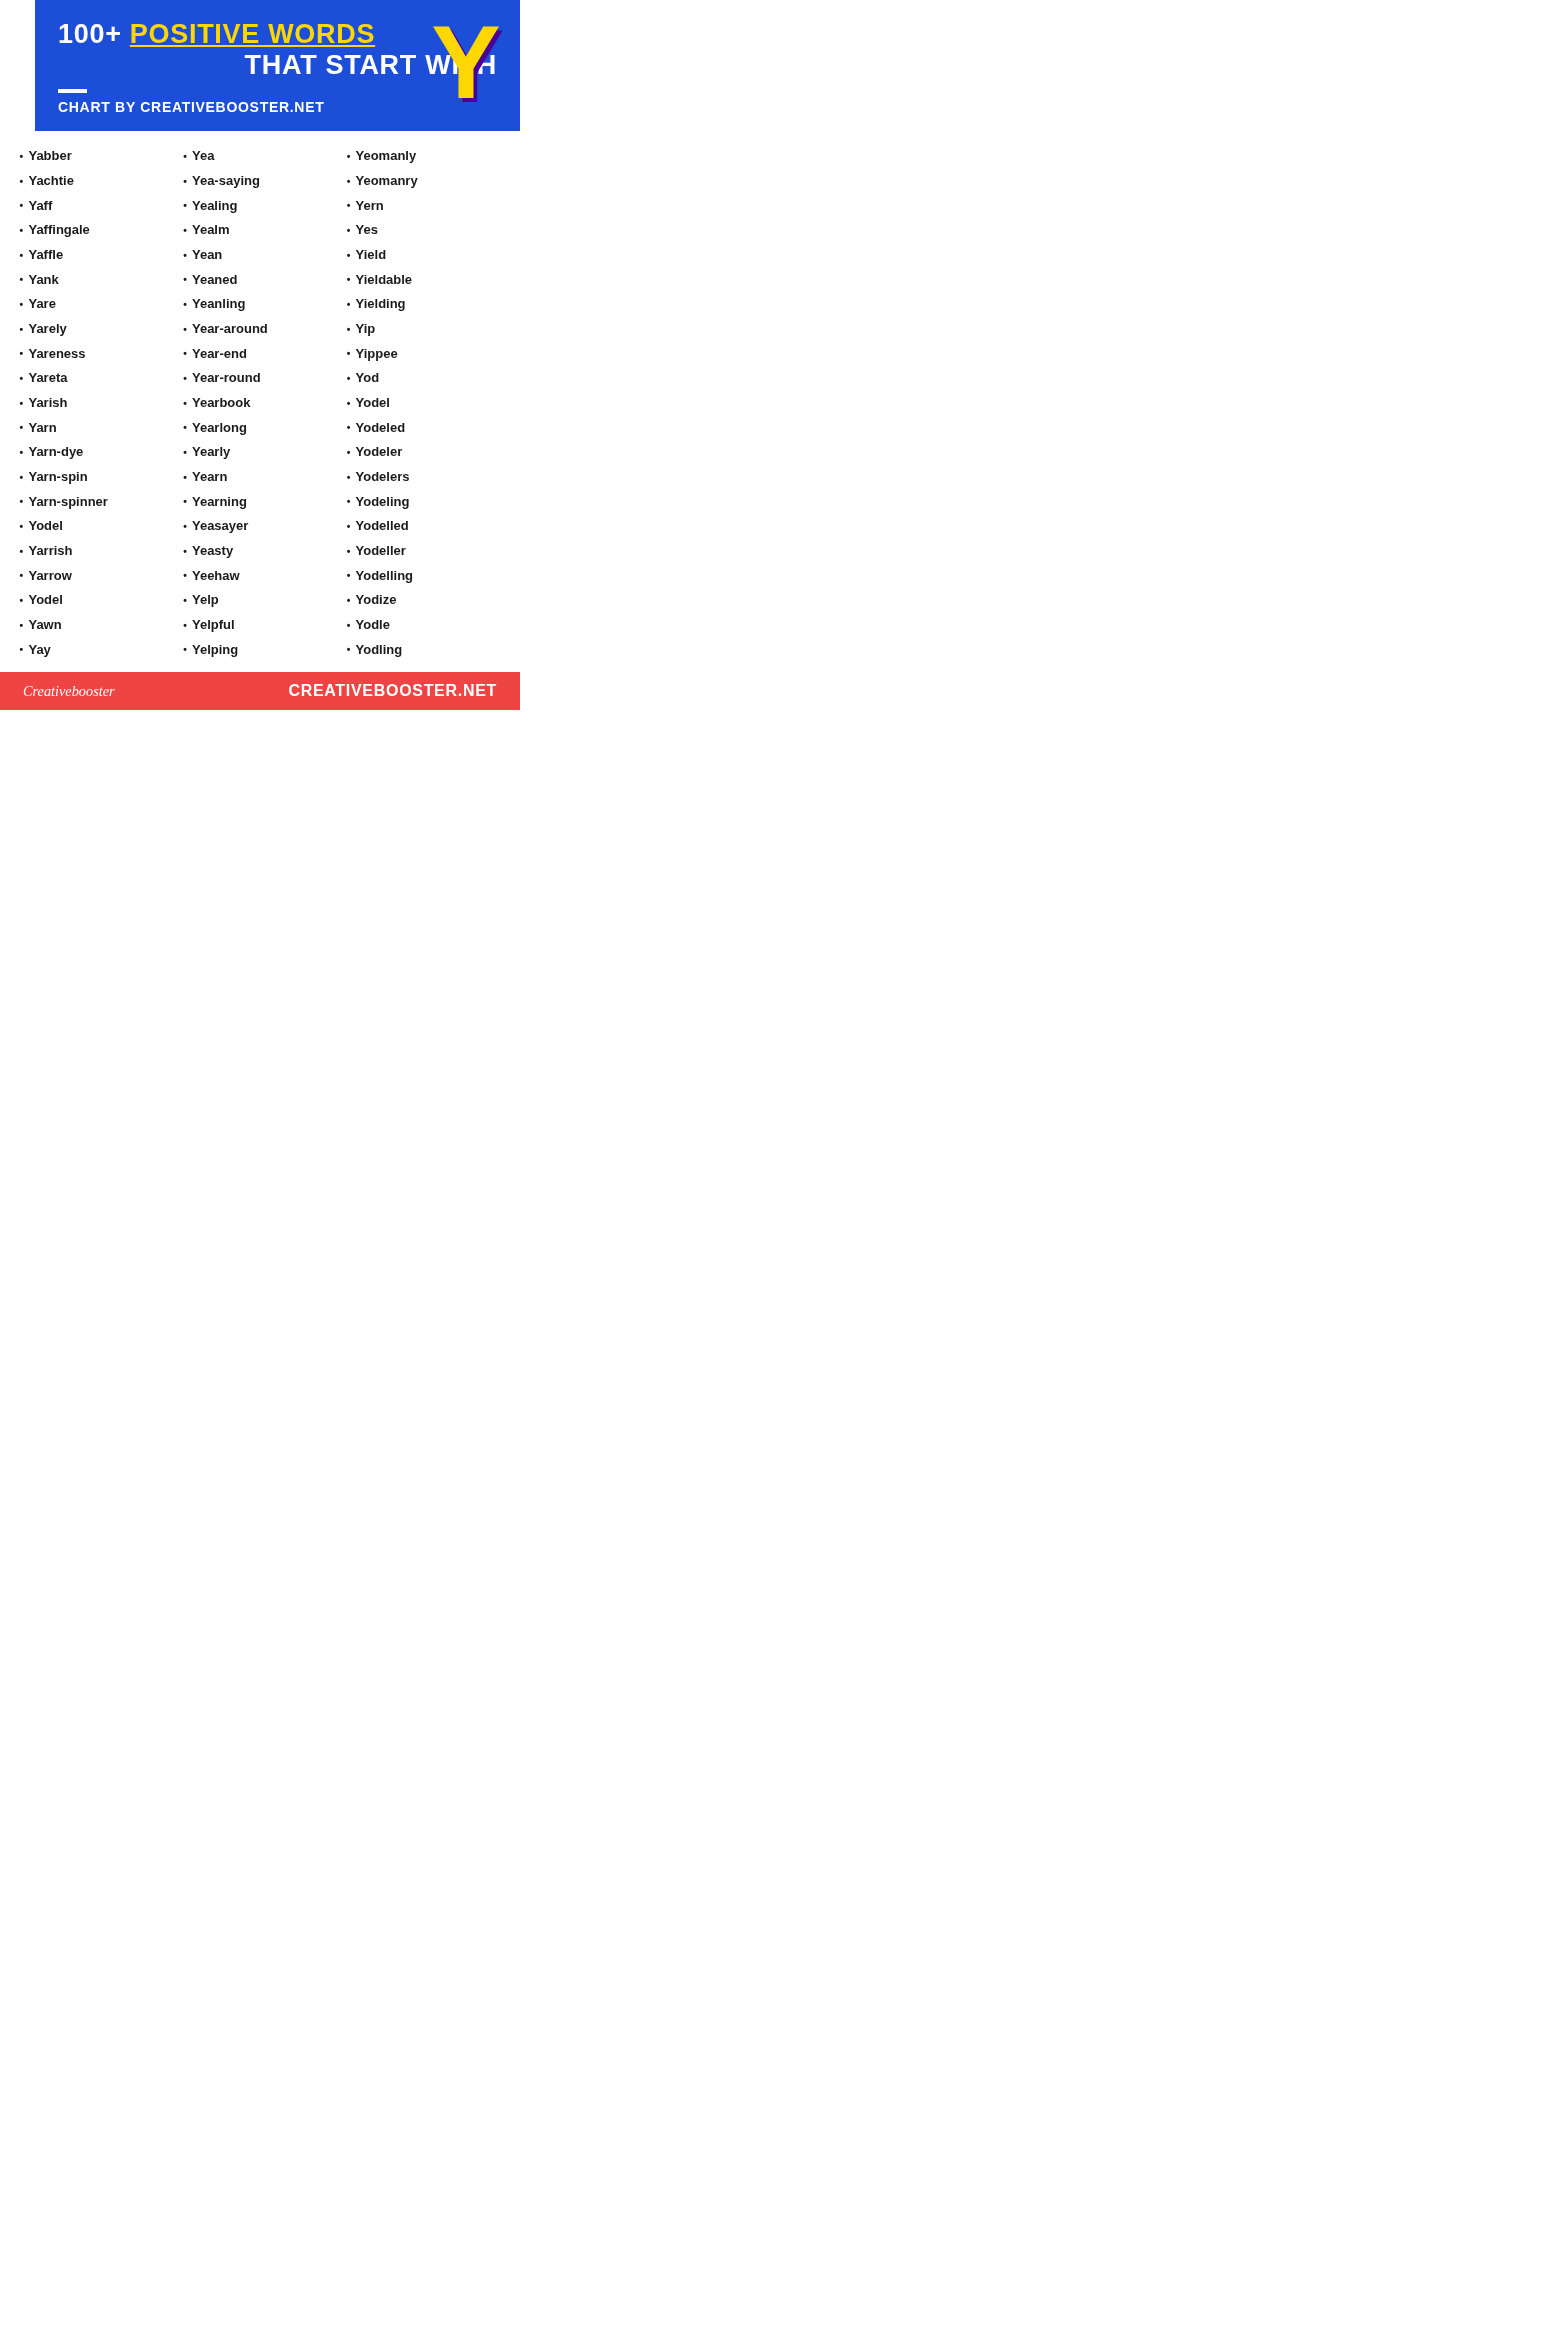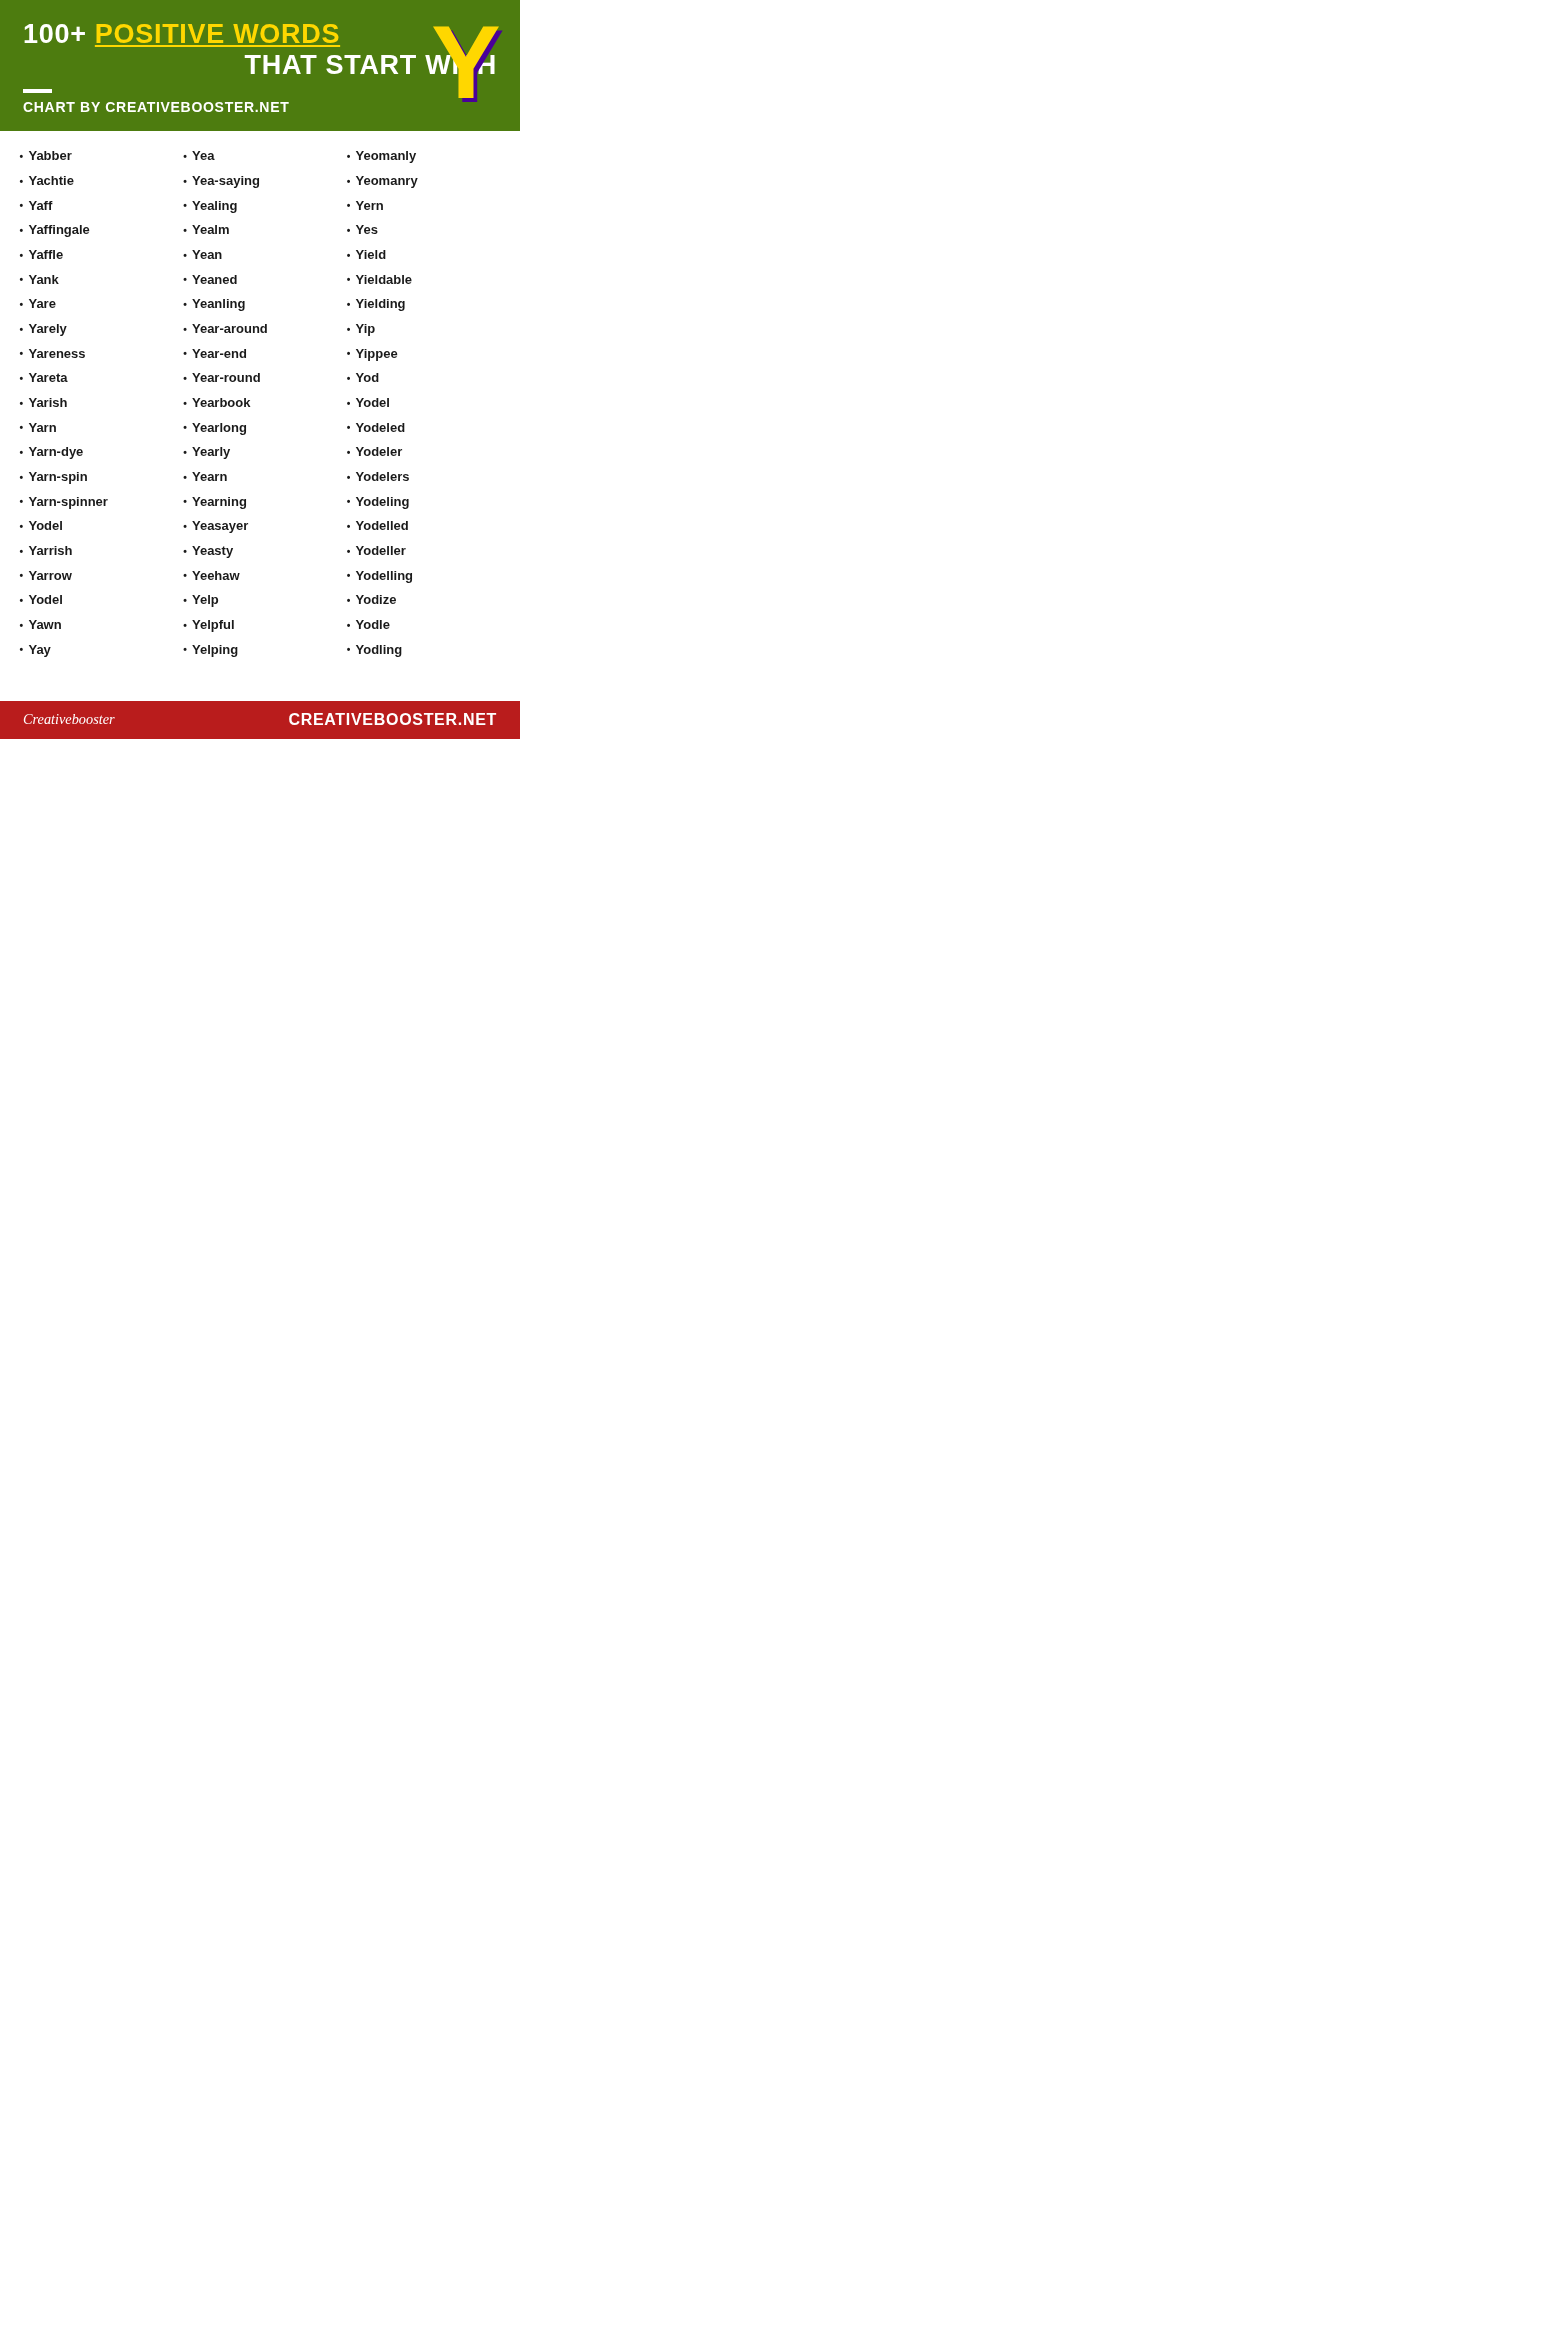--- a/index.html
+++ b/index.html
@@ -4,24 +4,25 @@
   <style>
     * { margin: 0; padding: 0; box-sizing: border-box; }
 
     body {
       width: 520px;
       background: #fff;
       font-family: 'Arial Black', 'Arial Bold', Arial, sans-serif;
     }
 
     .header {
-      background: #4d7c0f;
+      background: #1d4ed8;
       padding: 19.5px 23px 16.3px 23px;
       position: relative;
       min-height: 130px;
+      margin-left: 35px;
     }
 
     .header-title-line1 {
       color: #fff;
       font-size: 27px;
       font-weight: 900;
       line-height: 1.1;
       text-transform: uppercase;
       letter-spacing: 0.7px;
     }
@@ -99,25 +100,25 @@
       gap: 5.2px;
     }
 
     .bullet {
       color: #1a1a1a;
       font-size: 10.4px;
       flex-shrink: 0;
     }
 
     .footer {
-      background: #b91c1c;
+      background: #ef4444;
       padding: 9.8px 23px;
       display: flex;
+      align-items: center;
       justify-content: space-between;
-      margin-top: 29px;
     }
 
     .footer-logo {
       color: #fff;
       font-size: 14.3px;
       font-style: italic;
       font-family: 'Georgia', serif;
       font-weight: 400;
     }
 

